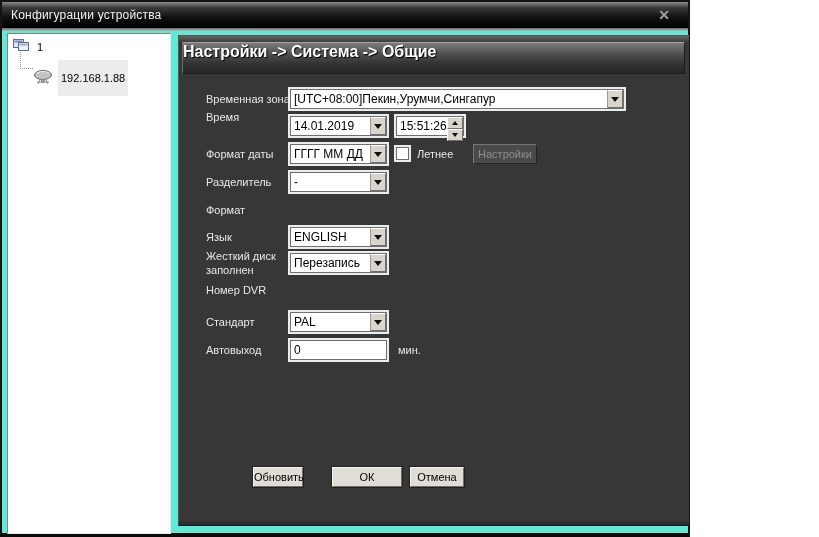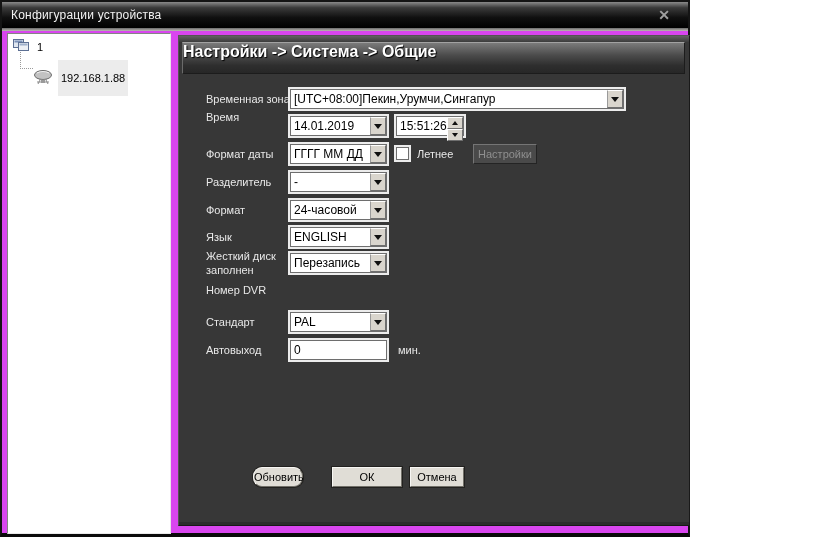--- a/index.html
+++ b/index.html
@@ -2,21 +2,21 @@
 <html><head>
 <meta charset="utf-8">
 <style>
   * { margin:0; padding:0; box-sizing:border-box; }
   html,body { width:819px; height:537px; background:#ffffff; font-family:"Liberation Sans", sans-serif; overflow:hidden; }
   .page { position:relative; width:819px; height:537px; background:#ffffff; }
 
   
   .window {
     position:absolute; left:0; top:0; width:690px; height:537px;
-    background:#d946ef;
+    background:#5eead4;
     border:2px solid #141414; border-bottom:4px solid #0a0a0a;
   }
   .titlebar {
     position:absolute; left:0; top:0; right:0; height:26px;
     background:linear-gradient(180deg,#8a8a8a 0%,#3a3a3a 22%,#101010 60%,#000 100%);
     display:flex; align-items:center;
   }
   .titlebar-text { color:#f2f2f2; font-size:12px; padding-left:9px; letter-spacing:.2px; }
   .close-btn {
     position:absolute; right:14px; top:4px; width:20px; height:18px;
@@ -193,26 +193,20 @@
 
       <div class="flabel" style="top:136px;">Разделитель</div>
       <div class="field" style="left:111px; top:136px; width:97px;">
         <span class="value">-</span>
         <span class="combo-arrow">
             <span class="tri-down"></span>
           </span>
       </div>
 
       <div class="flabel" style="top:164px;">Формат</div>
-      <div class="field" style="left:111px; top:164px; width:97px;">
-        <span class="value">24-часовой</span>
-        <span class="combo-arrow">
-            <span class="tri-down"></span>
-          </span>
-      </div>
 
       <div class="flabel" style="top:191px;">Язык</div>
       <div class="field" style="left:111px; top:191px; width:97px;">
         <span class="value">ENGLISH</span>
         <span class="combo-arrow">
             <span class="tri-down"></span>
           </span>
       </div>
 
       <div class="flabel two-line" style="top:213px;">
@@ -233,19 +227,19 @@
         <span class="value">PAL</span>
         <span class="combo-arrow">
             <span class="tri-down"></span>
           </span>
       </div>
 
       <div class="flabel" style="top:304px;">Автовыход</div>
       <input class="textbox" style="left: 111px; top: 304px; width: 97px;" value="0">
       <span class="inline-label" style="left:219px; top:304px;">мин.</span>
 
-      <div class="btn" style="left:74px; top:431px; width:50px;border-radius:9px;">Обновить</div>
+      <div class="btn" style="left:74px; top:431px; width:50px;">Обновить</div>
       <div class="btn" style="left:153px; top:431px; width:70px;">ОК</div>
       <div class="btn" style="left:231px; top:431px; width:54px;">Отмена</div>
     </div>
 
   </div>
 </div>
 
 </body></html>

